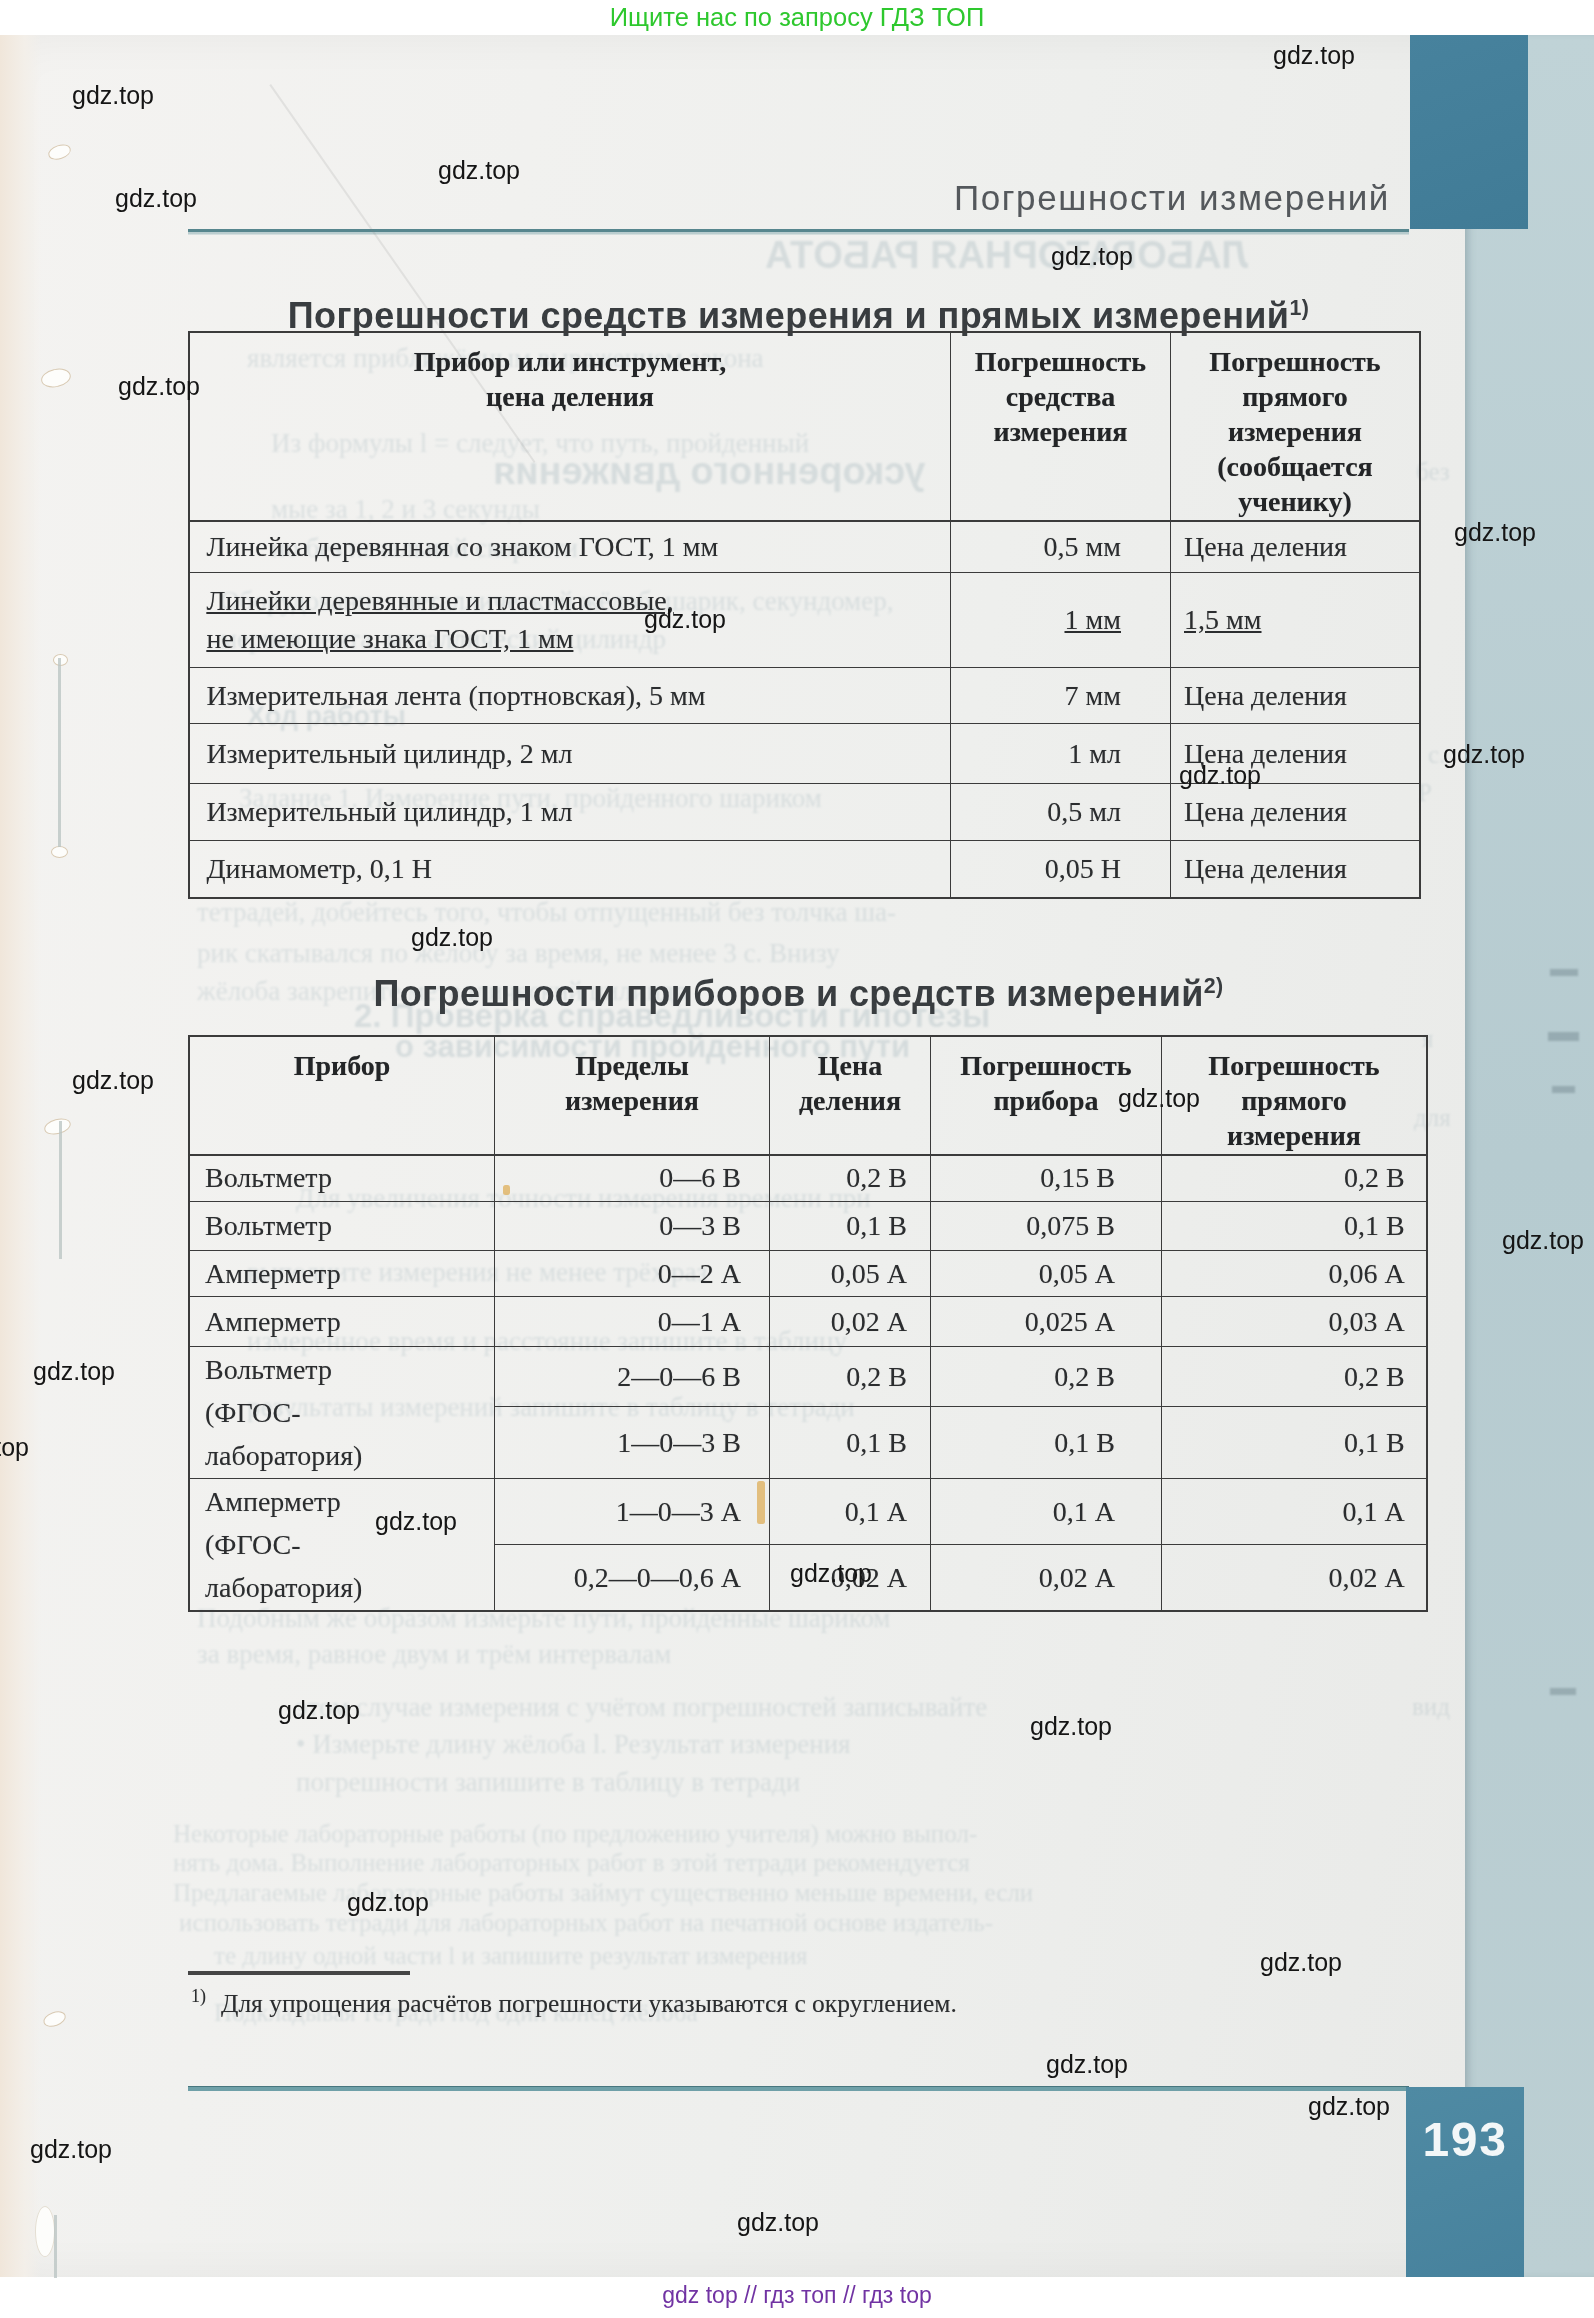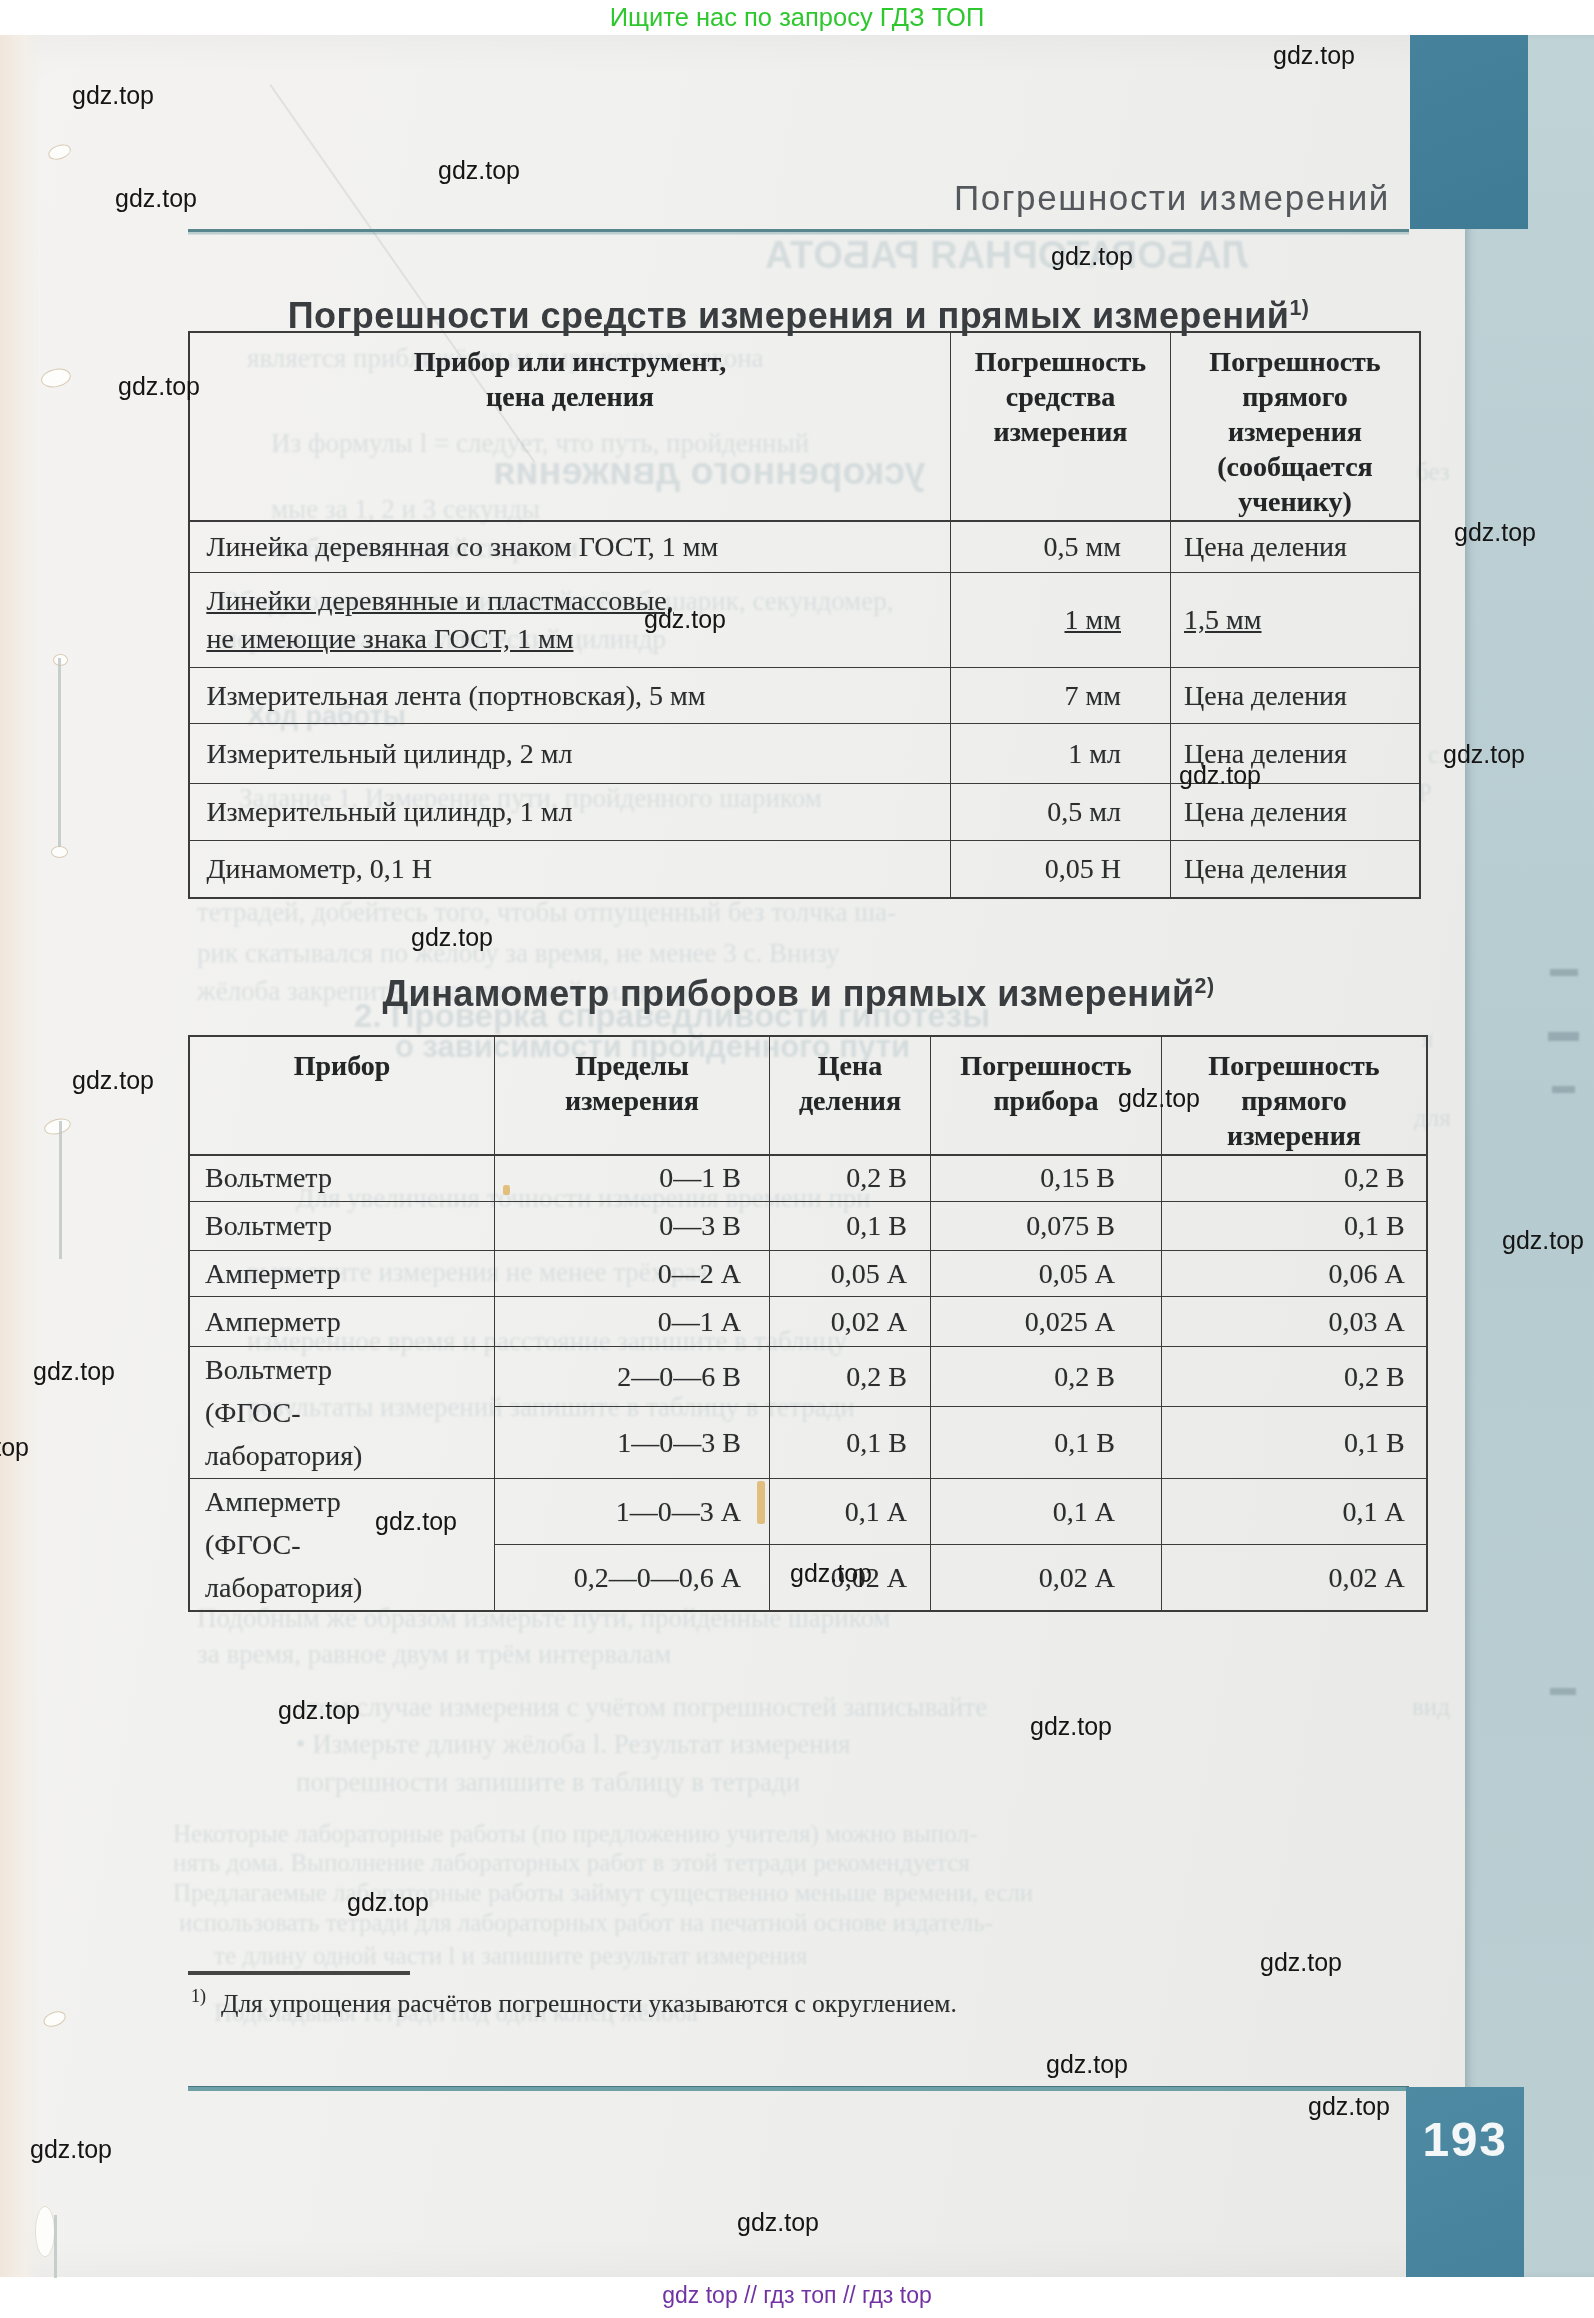--- a/index.html
+++ b/index.html
@@ -187,37 +187,37 @@
             <tr>
               <td class="c0">Динамометр, 0,1 Н</td>
               <td class="c1">0,05 Н</td>
               <td class="c2">Цена деления</td>
             </tr>
           </tbody>
         </table>
       </div>
 
     <div class="t-title" id="title2">
-      <span>Динамометр приборов и прямых измерений</span><sup>2)</sup>
+      <span>Погрешности приборов и средств измерений</span><sup>2)</sup>
     </div>
     <div class="tbl-mount" id="table2-mount">
         <table class="t2">
           <thead>
             <tr>
               <th style="width: 302px;">Прибор</th>
               <th style="width: 272px;">Пределы<br>измерения</th>
               <th style="width: 158px;">Цена<br>деления</th>
               <th style="width: 228px;">Погрешность<br>прибора</th>
               <th style="width: 262px;">Погрешность<br>прямого<br>измерения</th>
             </tr>
           </thead>
           <tbody>
             <tr>
               <td class="c0">Вольтметр</td>
-              <td class="c1">0—1 В</td>
+              <td class="c1">0—6 В</td>
               <td class="c2">0,2 В</td>
               <td class="c3">0,15 В</td>
               <td class="c4">0,2 В</td>
             </tr>
             <tr>
               <td class="c0">Вольтметр</td>
               <td class="c1">0—3 В</td>
               <td class="c2">0,1 В</td>
               <td class="c3">0,075 В</td>
               <td class="c4">0,1 В</td>

